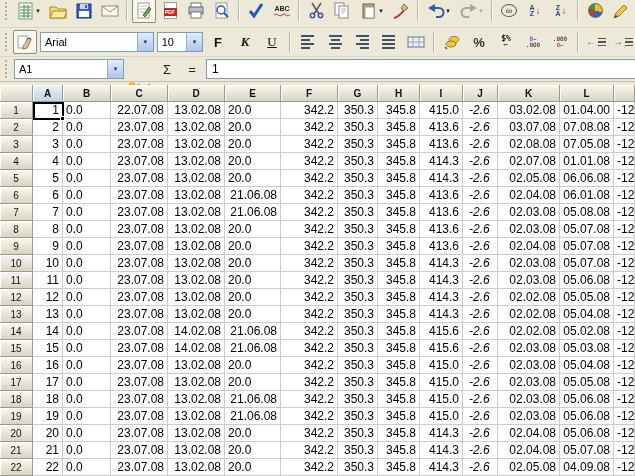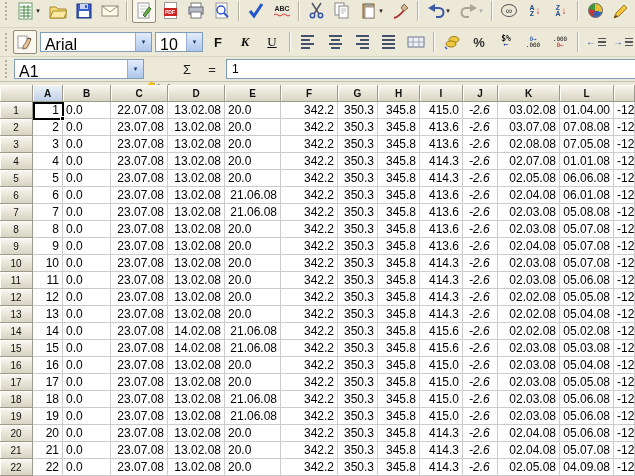--- a/index.html
+++ b/index.html
@@ -27,21 +27,21 @@
   .globe { width:16px; height:13px; border:1px solid #555; border-radius:50%;
     display:flex; align-items:center; justify-content:center; font-size:9px; color:#333; }
   .sorticon { display:flex; align-items:center; gap:1px; }
   .sortletters { display:flex; flex-direction:column; font-size:7px; line-height:6px;
     font-weight:bold; color:#234a8a; }
   .sortarrow { color:#c43232; font-size:10px; line-height:10px; }
   .abc { display:flex; flex-direction:column; align-items:center; }
   .abc .txt { font-size:7px; font-weight:bold; color:#222; line-height:8px; }
   
   .combo { display:flex; align-items:stretch; height:20px; border:1px solid #7f9db9; background:#fff; }
-  .combo .val { flex:1; font-size:16px; padding:3px 12px 0 4px; white-space:nowrap; overflow:hidden; }
+  .combo .val { flex:1; font-size:11px; padding:3px 12px 0 4px; white-space:nowrap; overflow:hidden; }
   .combo .cbtn { width:16px; display:flex; align-items:center; justify-content:center;
     font-size:7px; color:#1c3a6a; background:linear-gradient(180deg,#e2ecfb,#aec6ec);
     border-left:1px solid #98aecd; }
   .combo-font { width:142px; } .combo-size { width:48px; }
   .fmtlabel { font-size:13px; color:#111; }
   .b-bold { font-weight:bold; }
   .b-italic { font-style:italic; font-family:"Liberation Serif",serif; font-weight:bold; }
   .b-under { text-decoration:underline; font-family:"Liberation Serif",serif; }
   .alignicon { width:14px; display:flex; flex-direction:column; gap:2px; }
   .alignicon i { height:2px; background:#44506a; display:block; }
@@ -50,21 +50,21 @@
   .al-r { align-items:flex-end; } .al-r i:nth-child(2n){ width:9px; } .al-r i:nth-child(2n+1){ width:13px; }
   .al-j i { width:13px; }
   .mini2 { display:flex; flex-direction:column; align-items:center; line-height:6px;
     font-family:"DejaVu Sans Mono",monospace; font-size:6px; color:#111; }
   .mini2 .blue { color:#1040b0; } .mini2 .red { color:#b02020; }
   .indicon { display:flex; align-items:center; gap:2px; }
   .indicon .arr { color:#2a52b8; font-size:10px; line-height:10px; }
   .bars3 { display:flex; flex-direction:column; gap:2px; }
   .bars3 i { width:8px; height:1.5px; background:#555; display:block; }
   
-  .namebox { width:130px; } 
+  .namebox { width:110px; } 
   .fxbtn { position:relative; width:26px; height:22px; display:flex; align-items:center;
     justify-content:center; font-size:18px; color:#222; border:none; background:transparent;
     font-family:"Liberation Serif",serif; font-style:italic;margin-top:44px; }
   .spark { position:absolute; left:2px; top:2px; width:5px; height:5px; background:#f0c020;
     transform:rotate(45deg); }
   .sigbtn,.eqbtn { width:22px; height:22px; display:flex; align-items:center; justify-content:center;
     font-size:13px; color:#222; border:none; background:transparent; }
   .inputline { flex:1; height:20px; background:#fff; border:1px solid #7f9db9; border-right:none;
     font-size:12px; padding:2px 0 0 5px; }
   

